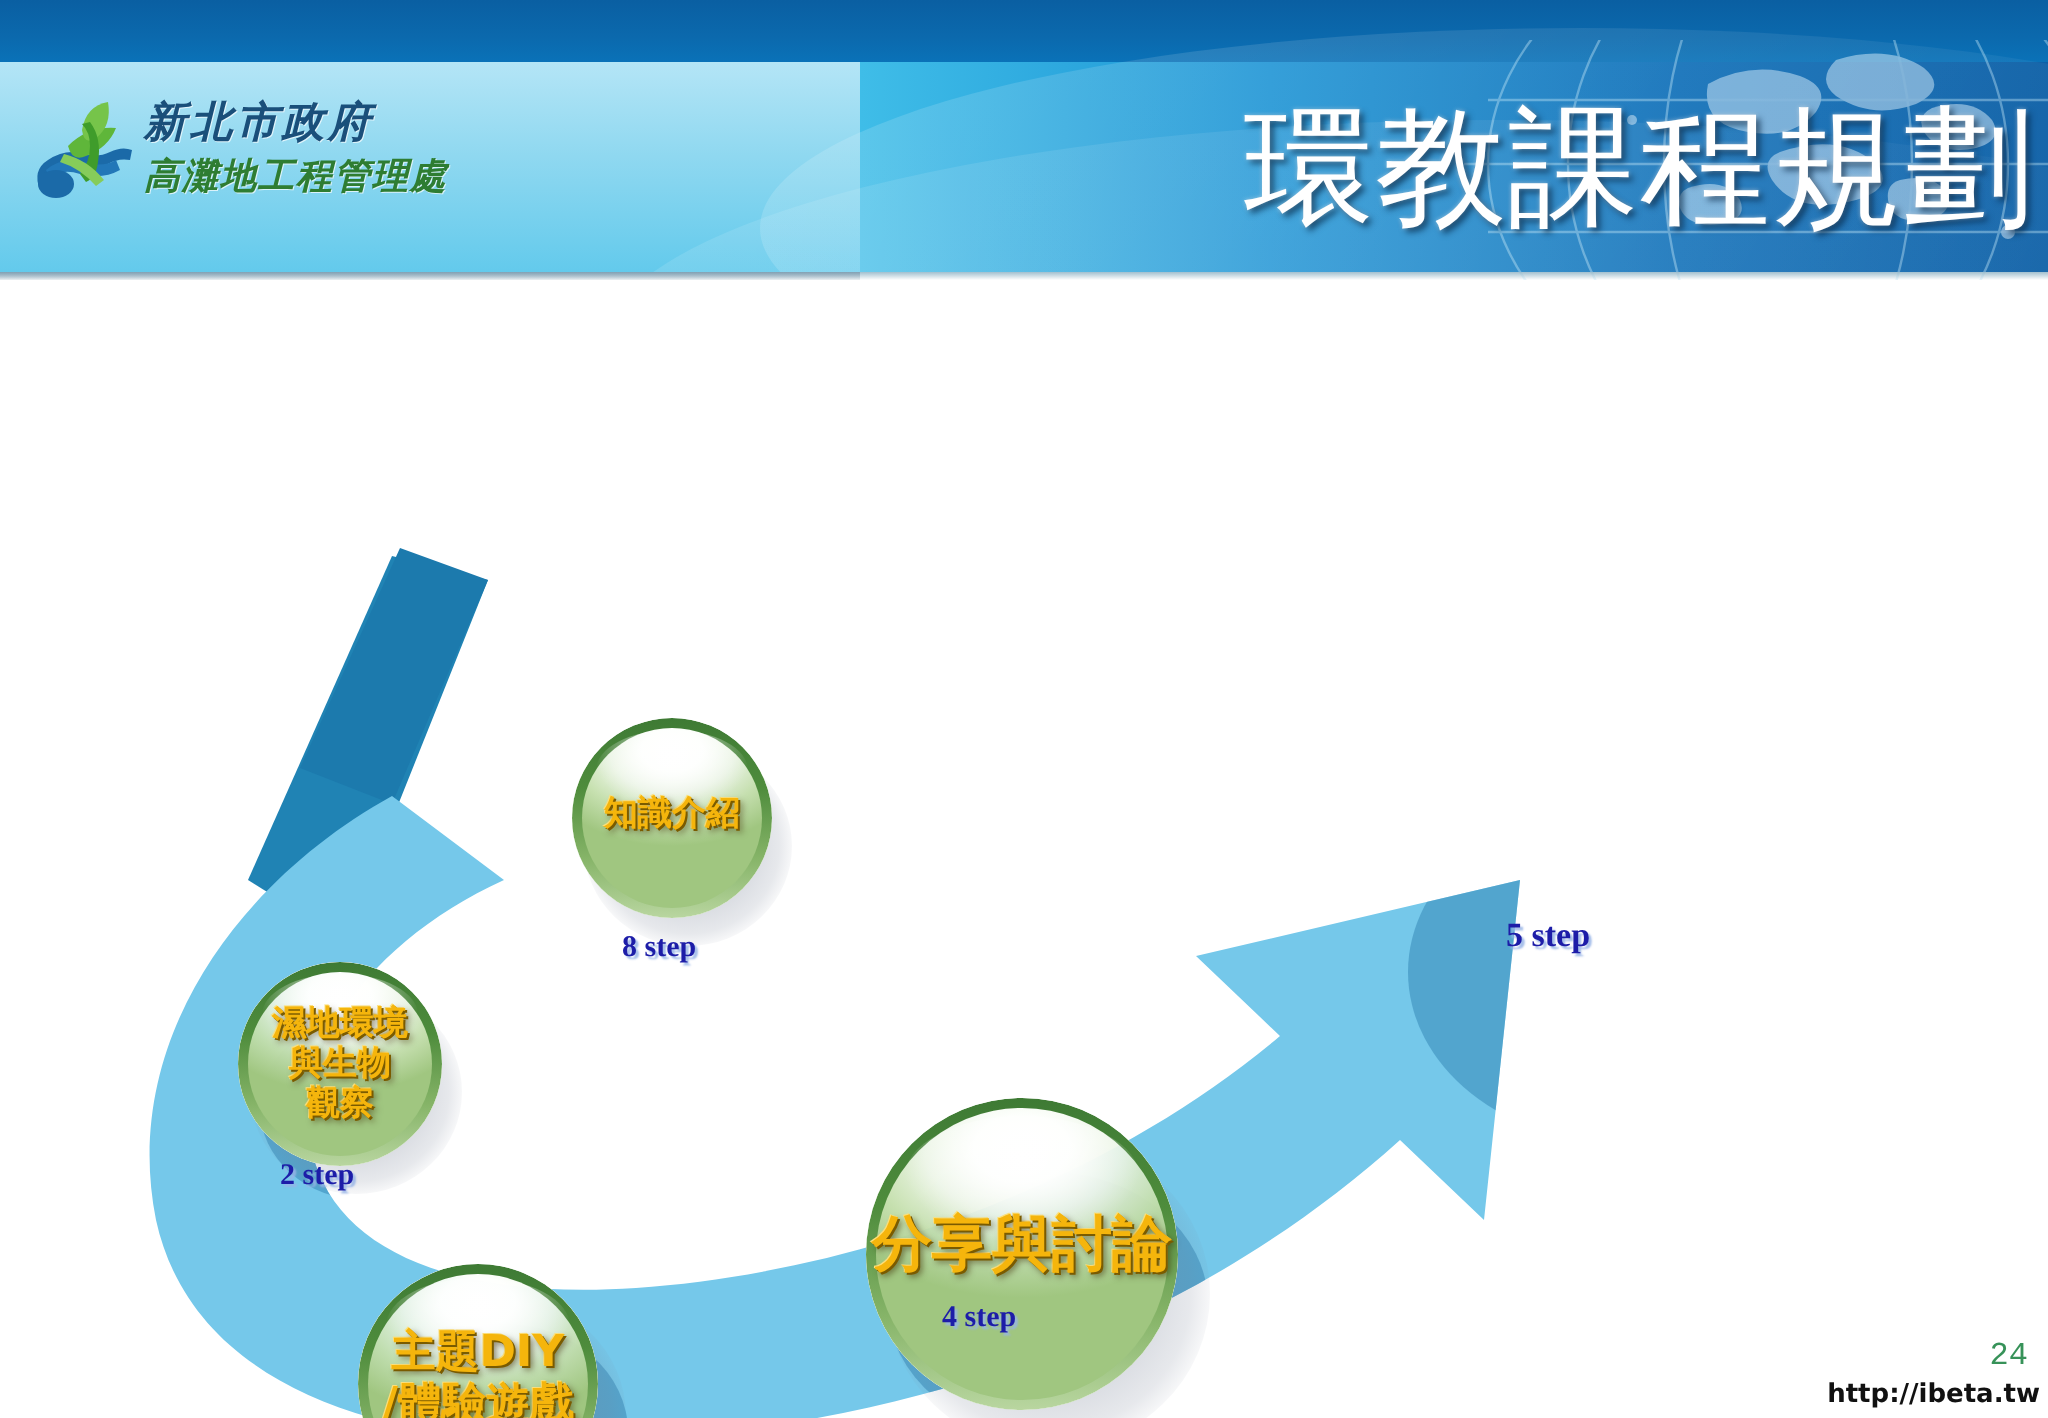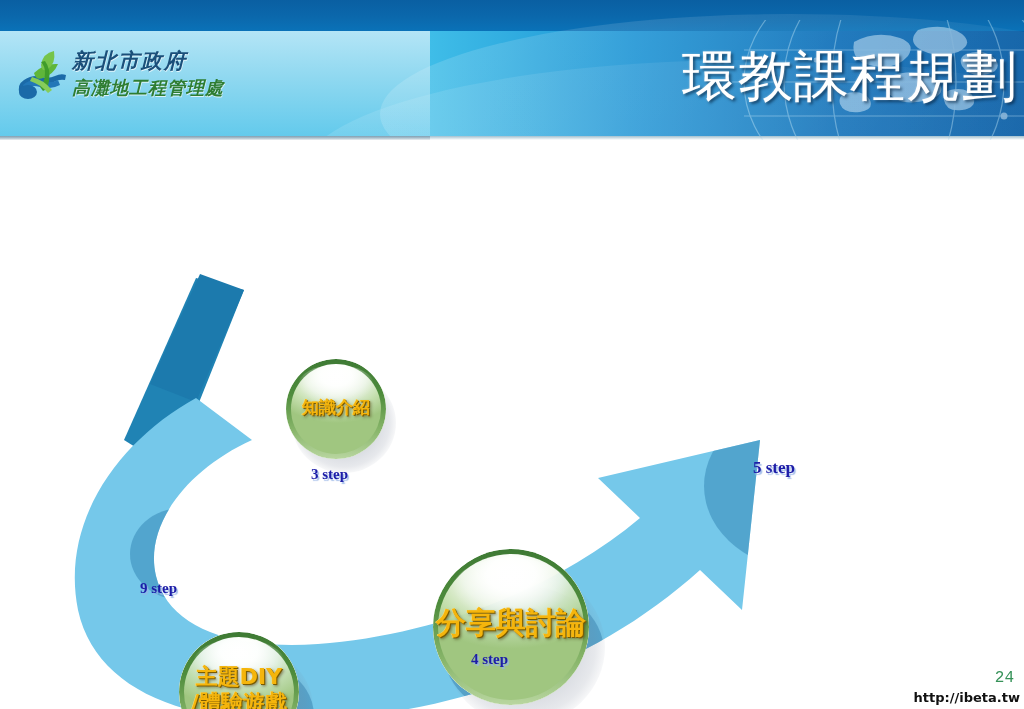--- a/index.html
+++ b/index.html
@@ -34,21 +34,21 @@
   .logo-line{position:absolute;left:58px;font-family:"Liberation Serif","DejaVu Serif",serif;
       font-weight:bold;font-style:italic;white-space:nowrap;letter-spacing:2px;}
   #logo-line1{top:0px;font-size:21px;color:#1a4f7a;
       text-shadow:0.5px 0.5px 0 rgba(255,255,255,.7);}
   #logo-line2{top:29px;font-size:18px;color:#2e7d32;letter-spacing:1px;
       text-shadow:0.5px 0.5px 0 rgba(255,255,255,.7);}
 
   
   #page-title{position:absolute;right:6px;top:40px;
       font-family:"DejaVu Serif","Liberation Serif",serif;
-      font-size:55px;font-weight:normal;color:#ffffff;letter-spacing:1px;
+      font-size:65px;font-weight:normal;color:#ffffff;letter-spacing:1px;
       white-space:nowrap;
       text-shadow:2px 2px 3px rgba(0,30,60,.65), 0 0 2px rgba(255,255,255,.5);}
 
   
   #diagram{position:absolute;left:0;top:140px;width:1024px;height:705px;}
   #arrow-svg{position:absolute;left:0;top:0;width:1024px;height:569px;}
 
   
   .node{position:absolute;}
   .sphere{position:absolute;left:0;top:0;border-radius:50%;
@@ -190,23 +190,32 @@
       </g>
     </svg>
 
     <div class="node" style="left:286px;top:219px;width:100px;height:100px;">
       <div class="sphere-shadow" style="left:6px;top:14px;width:104px;height:100px;"></div>
       <div class="sphere" style="width:100px;height:100px;"></div>
       <div class="sphere-ring"></div>
       <div class="sphere-gloss"></div>
       <div class="node-label" style="top:38px;font-size:17px;">知識介紹</div>
     </div>
-    <div class="step-label" style="left:311px;top:326px;font-size:15px;">3 step</div>
-
-    <div class="step-label" style="left:140px;top:440px;font-size:15px;">9 step</div>
+    <div class="step-label" style="left:311px;top:326px;font-size:15px;">8 step</div>
+
+    <div class="node" style="left:119px;top:341px;width:102px;height:102px;">
+      <div class="sphere-shadow" style="left:6px;top:14px;width:106px;height:102px;"></div>
+      <div class="sphere" style="width:102px;height:102px;"></div>
+      <div class="sphere-ring"></div>
+      <div class="sphere-gloss"></div>
+      <div class="node-label" style="top:21px;font-size:17px;">濕地環境
+與生物
+觀察</div>
+    </div>
+    <div class="step-label" style="left:140px;top:440px;font-size:15px;">2 step</div>
 
     <div class="node" style="left:179px;top:492px;width:120px;height:120px;">
       <div class="sphere-shadow" style="left:8px;top:16px;width:126px;height:120px;"></div>
       <div class="sphere" style="width:120px;height:120px;"></div>
       <div class="sphere-ring"></div>
       <div class="sphere-gloss"></div>
       <div class="node-label" style="top:32px;font-size:22px;">主題DIY
 /體驗遊戲</div>
     </div>
 

